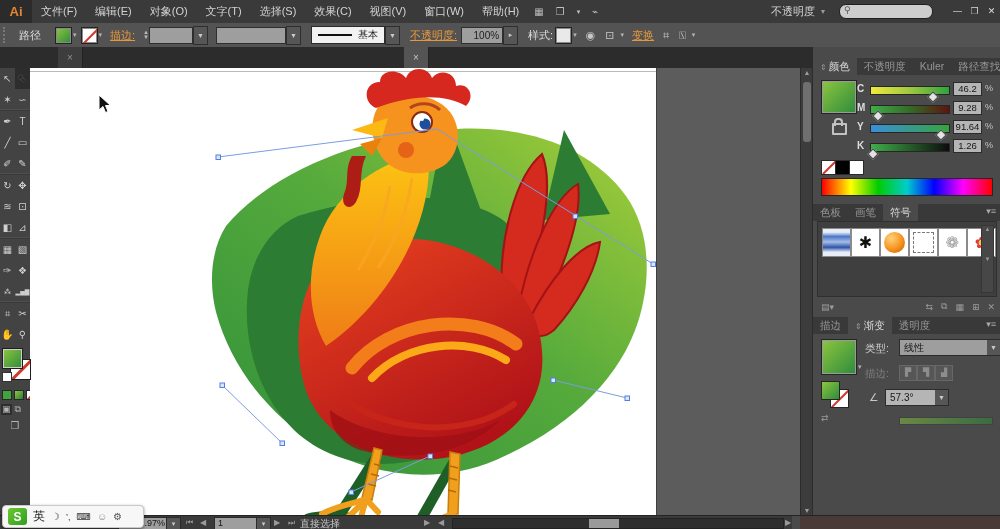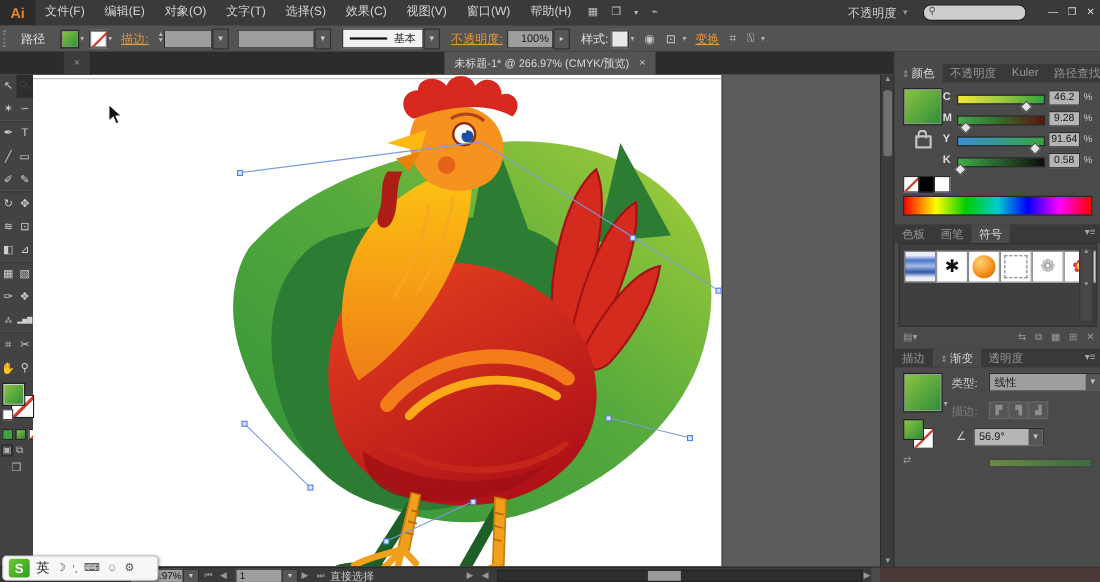--- a/index.html
+++ b/index.html
@@ -204,21 +204,20 @@
     <span class="ob-icon">⌗</span>
     <span class="ob-icon">⍂</span>
     <span class="dd">▾</span>
   </div>
 
   <div class="tabbar">
     <div class="doctab inactive" style="left:58px;">
       <span class="tabclose">×</span>
     </div>
     <div class="doctab active" style="left:404px;">
-      <span>未标题-1* @ 266.97% (CMYK/预览)</span>
       <span class="tabclose">×</span>
     </div>
   </div>
 
   <div class="toolbar">
     <div class="trow">
         <span class="tcell">↖</span>
         <span class="tcell active">↖</span>
       </div>
     <div class="trow">
@@ -452,21 +451,21 @@
           <span class="knob" style="left: 90%;"></span>
         </span>
       <span class="sval">91.64</span>
       <span class="spct">%</span>
     </div>
     <div class="srow" style="top:93px;">
       <span class="slabel">K</span>
       <span class="strack t3">
           <span class="knob" style="left: 3%;"></span>
         </span>
-      <span class="sval">0.58</span>
+      <span class="sval">1.26</span>
       <span class="spct">%</span>
     </div>
 
     <span class="mini-sw mini-none" style="left:8px;top:113px;"></span>
     <span class="mini-sw" style="left:22px;top:113px;background:#000;"></span>
     <span class="mini-sw" style="left:36px;top:113px;background:#fff;"></span>
     <div class="spectrum" style="top:131px;"></div>
 
     <div class="ptabs" style="top:157px;">
       <span class="ptab">色板</span>
@@ -522,21 +521,21 @@
     <div class="gdrop" style="left:86px;top:292px;width:92px;">
       <span>线性</span>
       <span class="car">▼</span>
     </div>
     <span class="glabel dis" style="left:52px;top:320px;">描边:</span>
     <span class="gbtn" style="left:86px;top:318px;">▛</span>
     <span class="gbtn" style="left:104px;top:318px;">▜</span>
     <span class="gbtn" style="left:122px;top:318px;">▟</span>
     <span class="glabel" style="left:56px;top:344px;">∠</span>
     <div class="gdrop" style="left:72px;top:342px;width:54px;background:#b5b5b5;">
-      <span>56.9°</span>
+      <span>57.3°</span>
       <span class="car">▼</span>
     </div>
     <div class="gslider" style="left:86px;top:370px;width:92px;"></div>
   </div>
 
   <div class="statusbar">
     <span class="sb-box" style="left:118px;width:46px;text-align:right;padding-right:2px;">266.97%</span>
     <span class="sb-dd" style="left:166px;">▾</span>
     <span class="sb-ico" style="left:186px;">⏮</span>
     <span class="sb-ico" style="left:200px;">◀</span>

